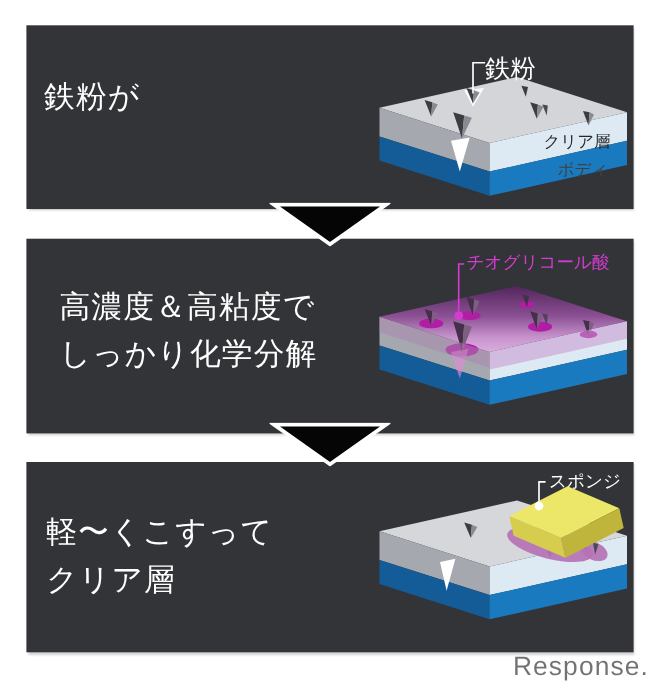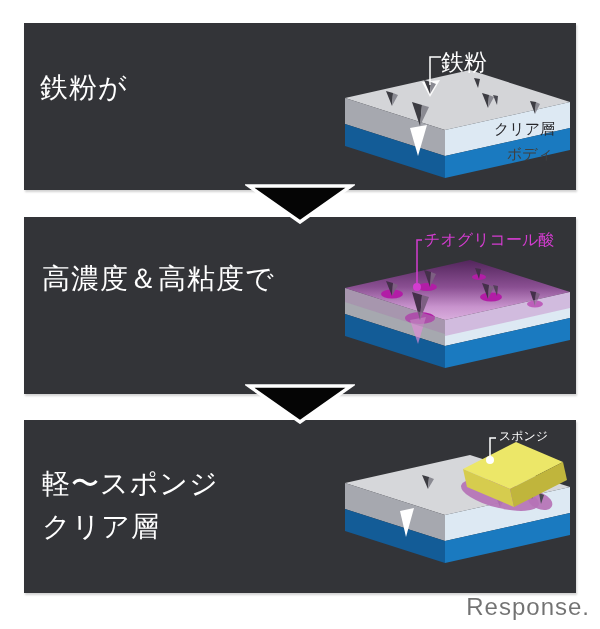--- a/index.html
+++ b/index.html
@@ -13,32 +13,32 @@
     box-shadow:1px 2px 2px rgba(0,0,0,0.18);
   }
   #panel1{top:23px;height:167px;}
   #panel2{top:217px;height:177px;}
   #panel3{top:420px;height:173px;}
   .step-title{
     position:absolute;color:#ffffff;font-size:28px;line-height:43px;
     font-weight:500;letter-spacing:1px;white-space:nowrap;
   }
   #title1{left:40px;top:66px;}
-  #title2{left:42px;top:257px;}
+  #title2{left:54px;top:257px;}
   #title3{left:42px;top:462px;}
   .illus{position:absolute;left:330px;width:250px;height:150px;}
   #illus1{top:40px;}
   #illus2{top:230px;}
   #illus3{top:425px;}
   .small-label{position:absolute;white-space:nowrap;}
   #lbl-tetsufun{left:441px;top:47px;color:#ffffff;font-size:23px;}
   #lbl-clear{left:494px;top:120px;color:#26262a;font-size:15px;}
   #lbl-body{left:507px;top:145px;color:#404040;font-size:15px;}
   #lbl-chem{left:424px;top:229px;color:#d43cd0;font-size:16px;line-height:21px;font-weight:500;text-align:right;}
-  #lbl-sponge{left:499px;top:428px;color:#ffffff;font-size:12px;}
+  #lbl-sponge{left:499px;top:428px;color:#ffffff;font-size:16px;}
   .arrow{position:absolute;left:245px;width:110px;height:40px;z-index:5;}
   #arrow1{top:184px;}
   #arrow2{top:384px;}
   #footer-note{
     position:absolute;right:22px;top:633px;color:#8b5cf6;font-size:13px;
     font-weight:500;z-index:3;white-space:nowrap;
   }
   #watermark{
     position:absolute;right:10px;top:593px;color:#000000;opacity:0.55;
     font-size:24px;letter-spacing:1px;z-index:4;white-space:nowrap;
@@ -84,20 +84,21 @@
 <div class="small-label" id="lbl-clear">クリア層</div>
 <div class="small-label" id="lbl-body">ボディ</div>
 
 <svg class="arrow" id="arrow1" viewBox="0 0 110 40">
   <polygon points="4,2 106,2 55,38" fill="#050505" stroke="#ffffff" stroke-width="3.5"></polygon>
 </svg>
 
 <div class="panel" id="panel2"></div>
 <div class="step-title" id="title2">
   <div>高濃度＆高粘度で</div>
+  <div>しっかり化学分解</div>
 </div>
 
 <svg class="illus" id="illus2" viewBox="0 0 250 150">
   <defs>
     <linearGradient id="gelTop" x1="0" y1="0" x2="0" y2="1">
       <stop offset="0" stop-color="#53265c"></stop>
       <stop offset="0.45" stop-color="#8a4f92"></stop>
       <stop offset="0.78" stop-color="#c893cd"></stop>
       <stop offset="1" stop-color="#d9aedd"></stop>
     </linearGradient>
@@ -140,21 +141,21 @@
 <div class="small-label" id="lbl-chem">
   <div>チオグリコール酸</div>
 </div>
 
 <svg class="arrow" id="arrow2" viewBox="0 0 110 40">
   <polygon points="4,2 106,2 55,38" fill="#050505" stroke="#ffffff" stroke-width="3.5"></polygon>
 </svg>
 
 <div class="panel" id="panel3"></div>
 <div class="step-title" id="title3">
-  <div>軽〜スポンジ</div>
+  <div>軽〜くこすって</div>
   <div>クリア層</div>
 </div>
 
 <svg class="illus" id="illus3" viewBox="0 0 250 150">
   <g>
     <polygon points="15,58 140,30 240,62 115,90" fill="#d6d7da"></polygon>
     <polygon points="15,58 115,90 115,116 15,84" fill="#a6a8af"></polygon>
     <polygon points="15,84 115,116 115,138 15,106" fill="#135c97"></polygon>
     <polygon points="115,90 240,62 240,88 115,116" fill="#dde9f3"></polygon>
     <polygon points="115,116 240,88 240,110 115,138" fill="#1a7ac0"></polygon>

